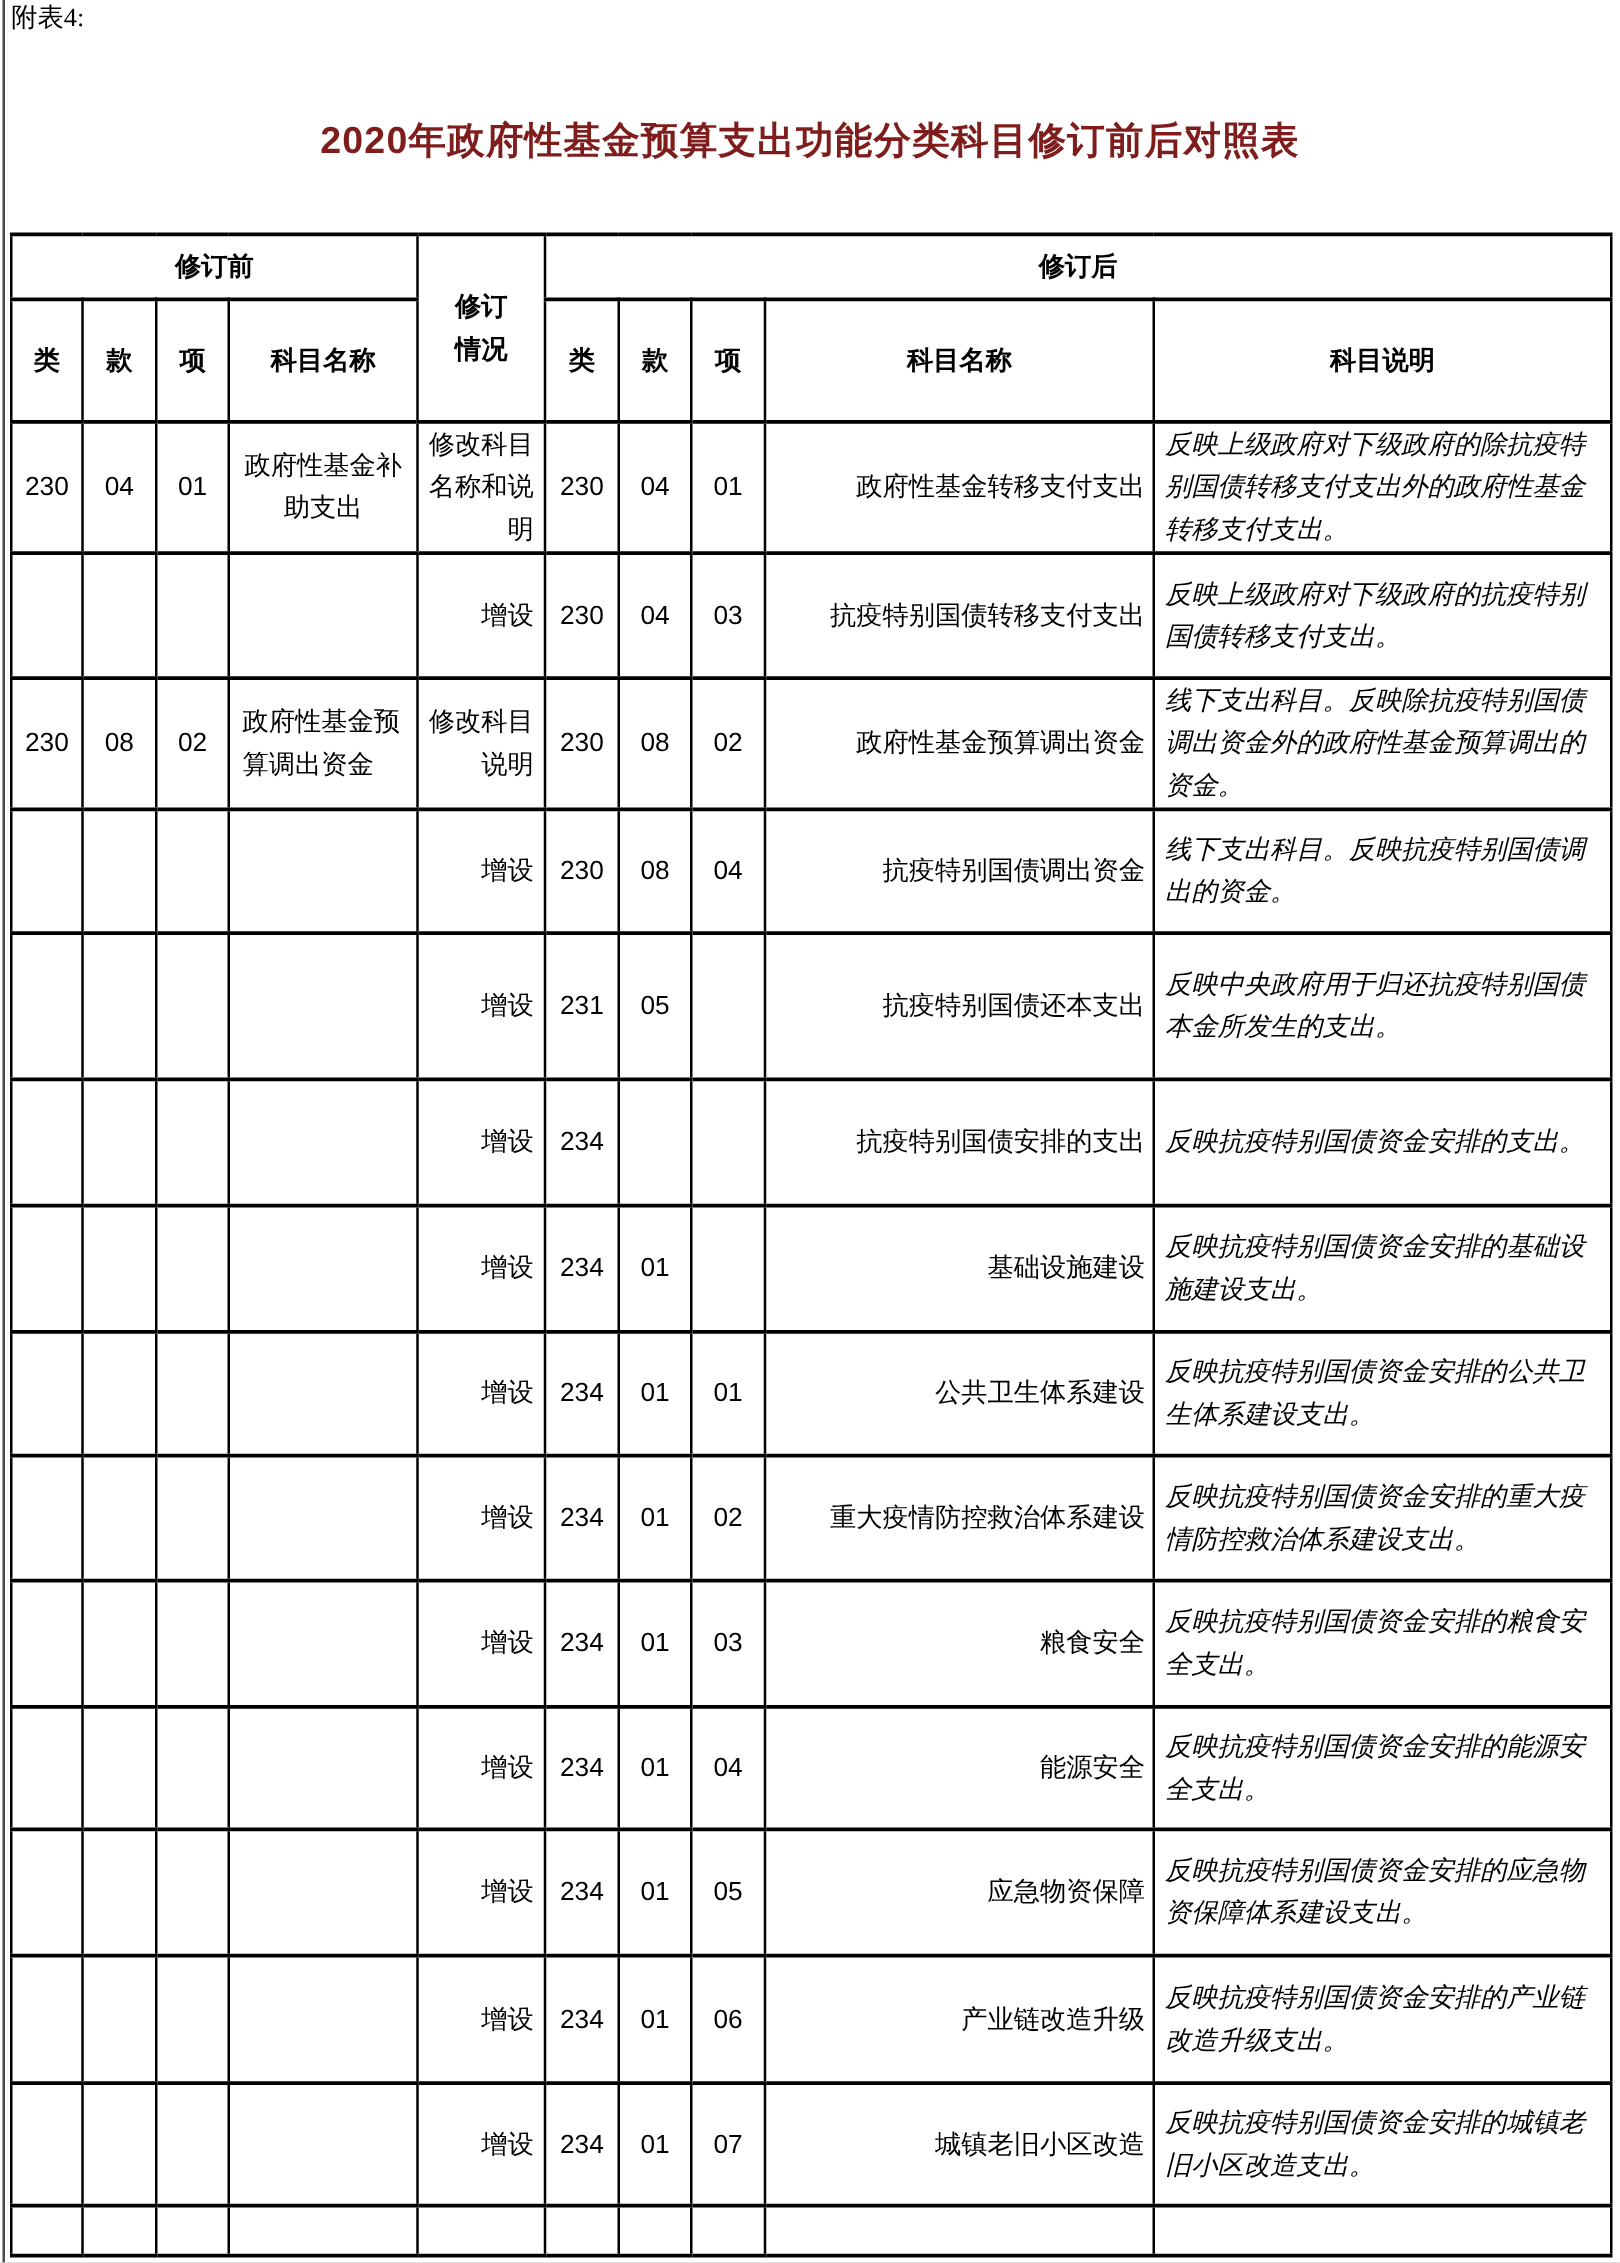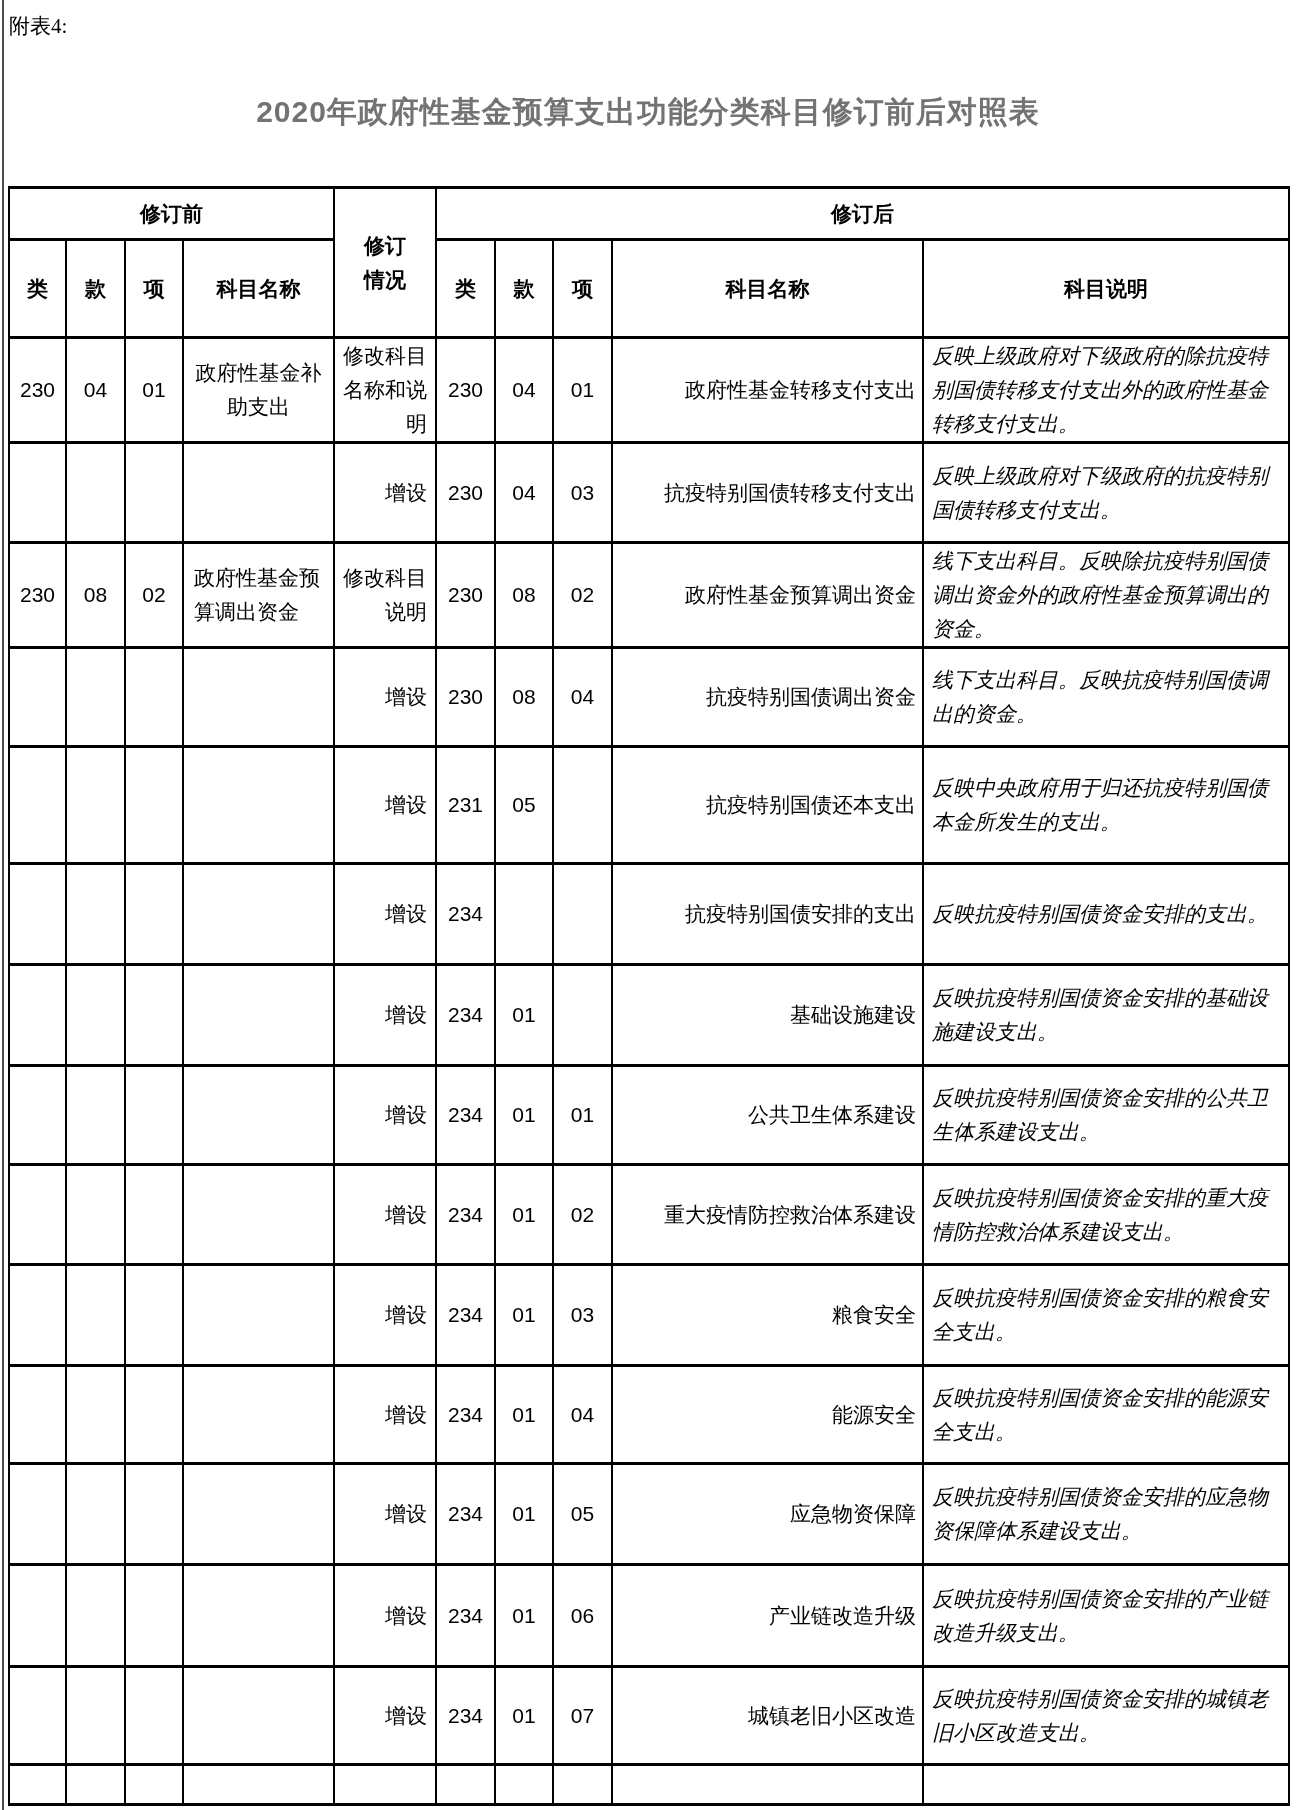--- a/index.html
+++ b/index.html
@@ -1,20 +1,20 @@
 <!DOCTYPE html>
 <html><head>
 <meta charset="utf-8">
 <style>
   html,body{margin:0;padding:0;}
   body{font-family:"Liberation Sans",sans-serif;background:#888;}
   .page{position:relative;width:1296px;height:1810px;background:#ffffff;overflow:hidden;color:#000;}
   .page-edge{position:absolute;left:2px;top:0;width:2px;height:1810px;background:#4a4a4a;}
-  .appendix{position:absolute;left:9px;top:12px;font-family:"Liberation Serif",serif;font-size:21px;color:#000;text-align:center;}
-  .title{position:absolute;left:8px;top:92px;width:1280px;text-align:center;font-size:30px;font-weight:bold;letter-spacing:1px;color:#737373;}
+  .appendix{position:absolute;left:9px;top:0;font-family:"Liberation Serif",serif;font-size:21px;color:#000;text-align:center;}
+  .title{position:absolute;left:8px;top:92px;width:1280px;text-align:center;font-size:30px;font-weight:bold;letter-spacing:1px;color:#7f1d1d;}
   table.cmp{position:absolute;left:8px;top:186px;width:1280px;border-collapse:collapse;table-layout:fixed;}
   table.cmp th,table.cmp td{
     border:3px solid #000;border-left-width:2px;border-right-width:2px;
     vertical-align:middle;font-size:21px;line-height:34px;
     overflow:hidden;word-break:break-all;color:#000;background:#fff;
   }
   table.cmp th{font-weight:bold;text-align:center;padding:0 8px;}
   tr.h1{height:52px;}
   tr.h2{height:98px;}
   th.rev-head{white-space:pre-line;}

